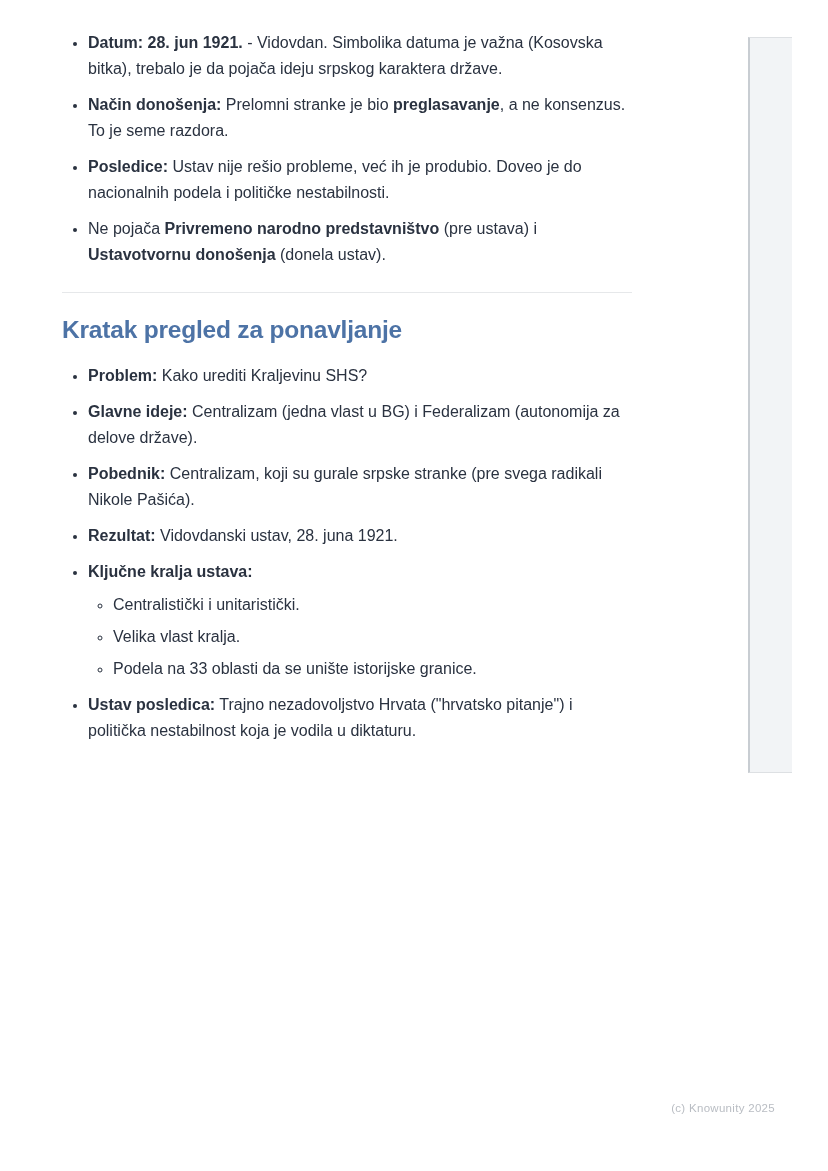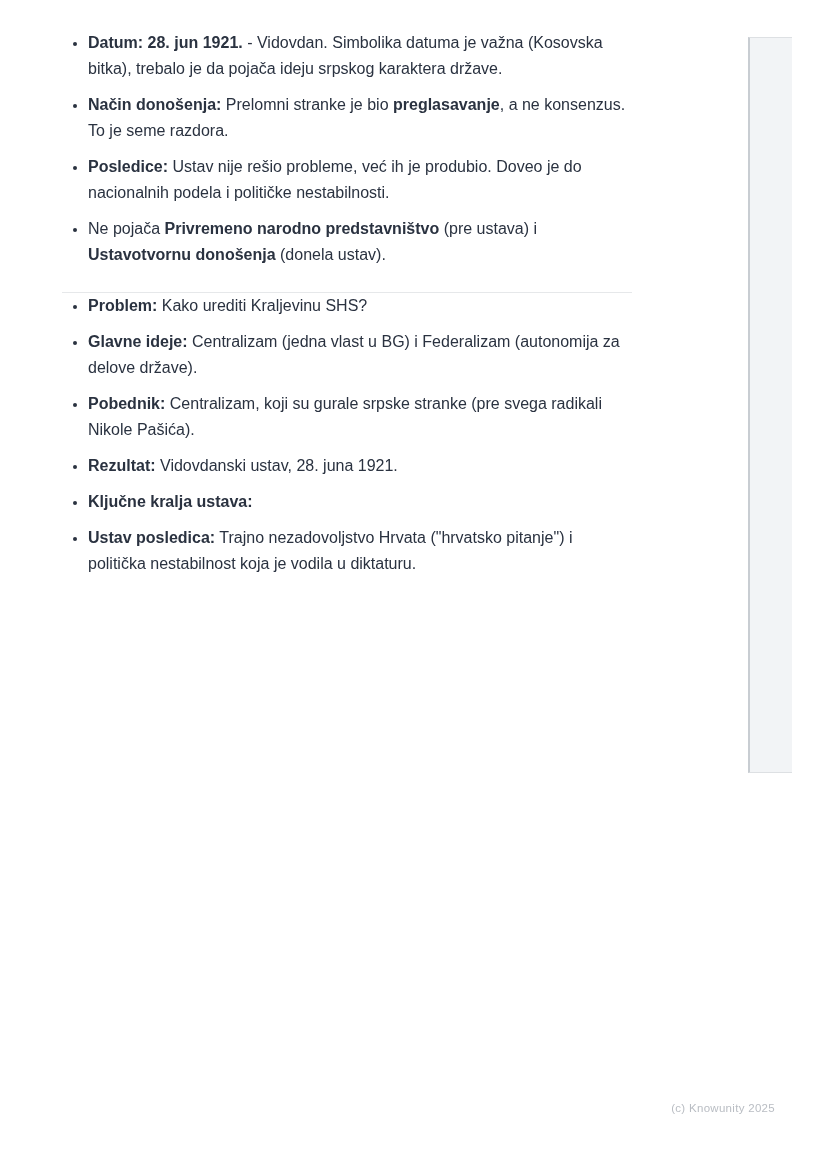--- a/index.html
+++ b/index.html
@@ -87,25 +87,30 @@
 <body>
 
 <div class="content">
   <ul class="main" id="top-list">
       <li><span class="b">Datum: 28. jun 1921.</span><span> - Vidovdan. Simbolika datuma je važna (Kosovska bitka), trebalo je da pojača ideju srpskog karaktera države.</span></li>
       <li><span class="b">Način donošenja:</span><span> Prelomni stranke je bio </span><span class="b">preglasavanje</span><span>, a ne konsenzus. To je seme razdora.</span></li>
       <li><span class="b">Posledice:</span><span> Ustav nije rešio probleme, već ih je produbio. Doveo je do nacionalnih podela i političke nestabilnosti.</span></li>
       <li><span>Ne pojača </span><span class="b">Privremeno narodno predstavništvo</span><span> (pre ustava) i </span><span class="b">Ustavotvornu donošenja</span><span> (donela ustav).</span></li>
     </ul>
   <hr class="divider">
+  <h2 class="section-heading">Kratak pregled za ponavljanje</h2>
   <ul class="main" id="review-list">
       <li><span class="b">Problem:</span><span> Kako urediti Kraljevinu SHS?</span></li>
       <li><span class="b">Glavne ideje:</span><span> Centralizam (jedna vlast u BG) i Federalizam (autonomija za delove države).</span></li>
       <li><span class="b">Pobednik:</span><span> Centralizam, koji su gurale srpske stranke (pre svega radikali Nikole Pašića).</span></li>
       <li><span class="b">Rezultat:</span><span> Vidovdanski ustav, 28. juna 1921.</span></li>
-      <li><span class="b">Ključne kralja ustava:</span></li>
+      <li><span class="b">Ključne kralja ustava:</span><ul class="sub">
+          <li>Centralistički i unitaristički.</li>
+          <li>Velika vlast kralja.</li>
+          <li>Podela na 33 oblasti da se unište istorijske granice.</li>
+        </ul></li>
       <li><span class="b">Ustav posledica:</span><span> Trajno nezadovoljstvo Hrvata ("hrvatsko pitanje") i politička nestabilnost koja je vodila u diktaturu.</span></li>
     </ul>
 </div>
 
 <div class="right-page-edge"></div>
 
 <div class="footer">(c) Knowunity 2025</div>
 
 </body></html>

